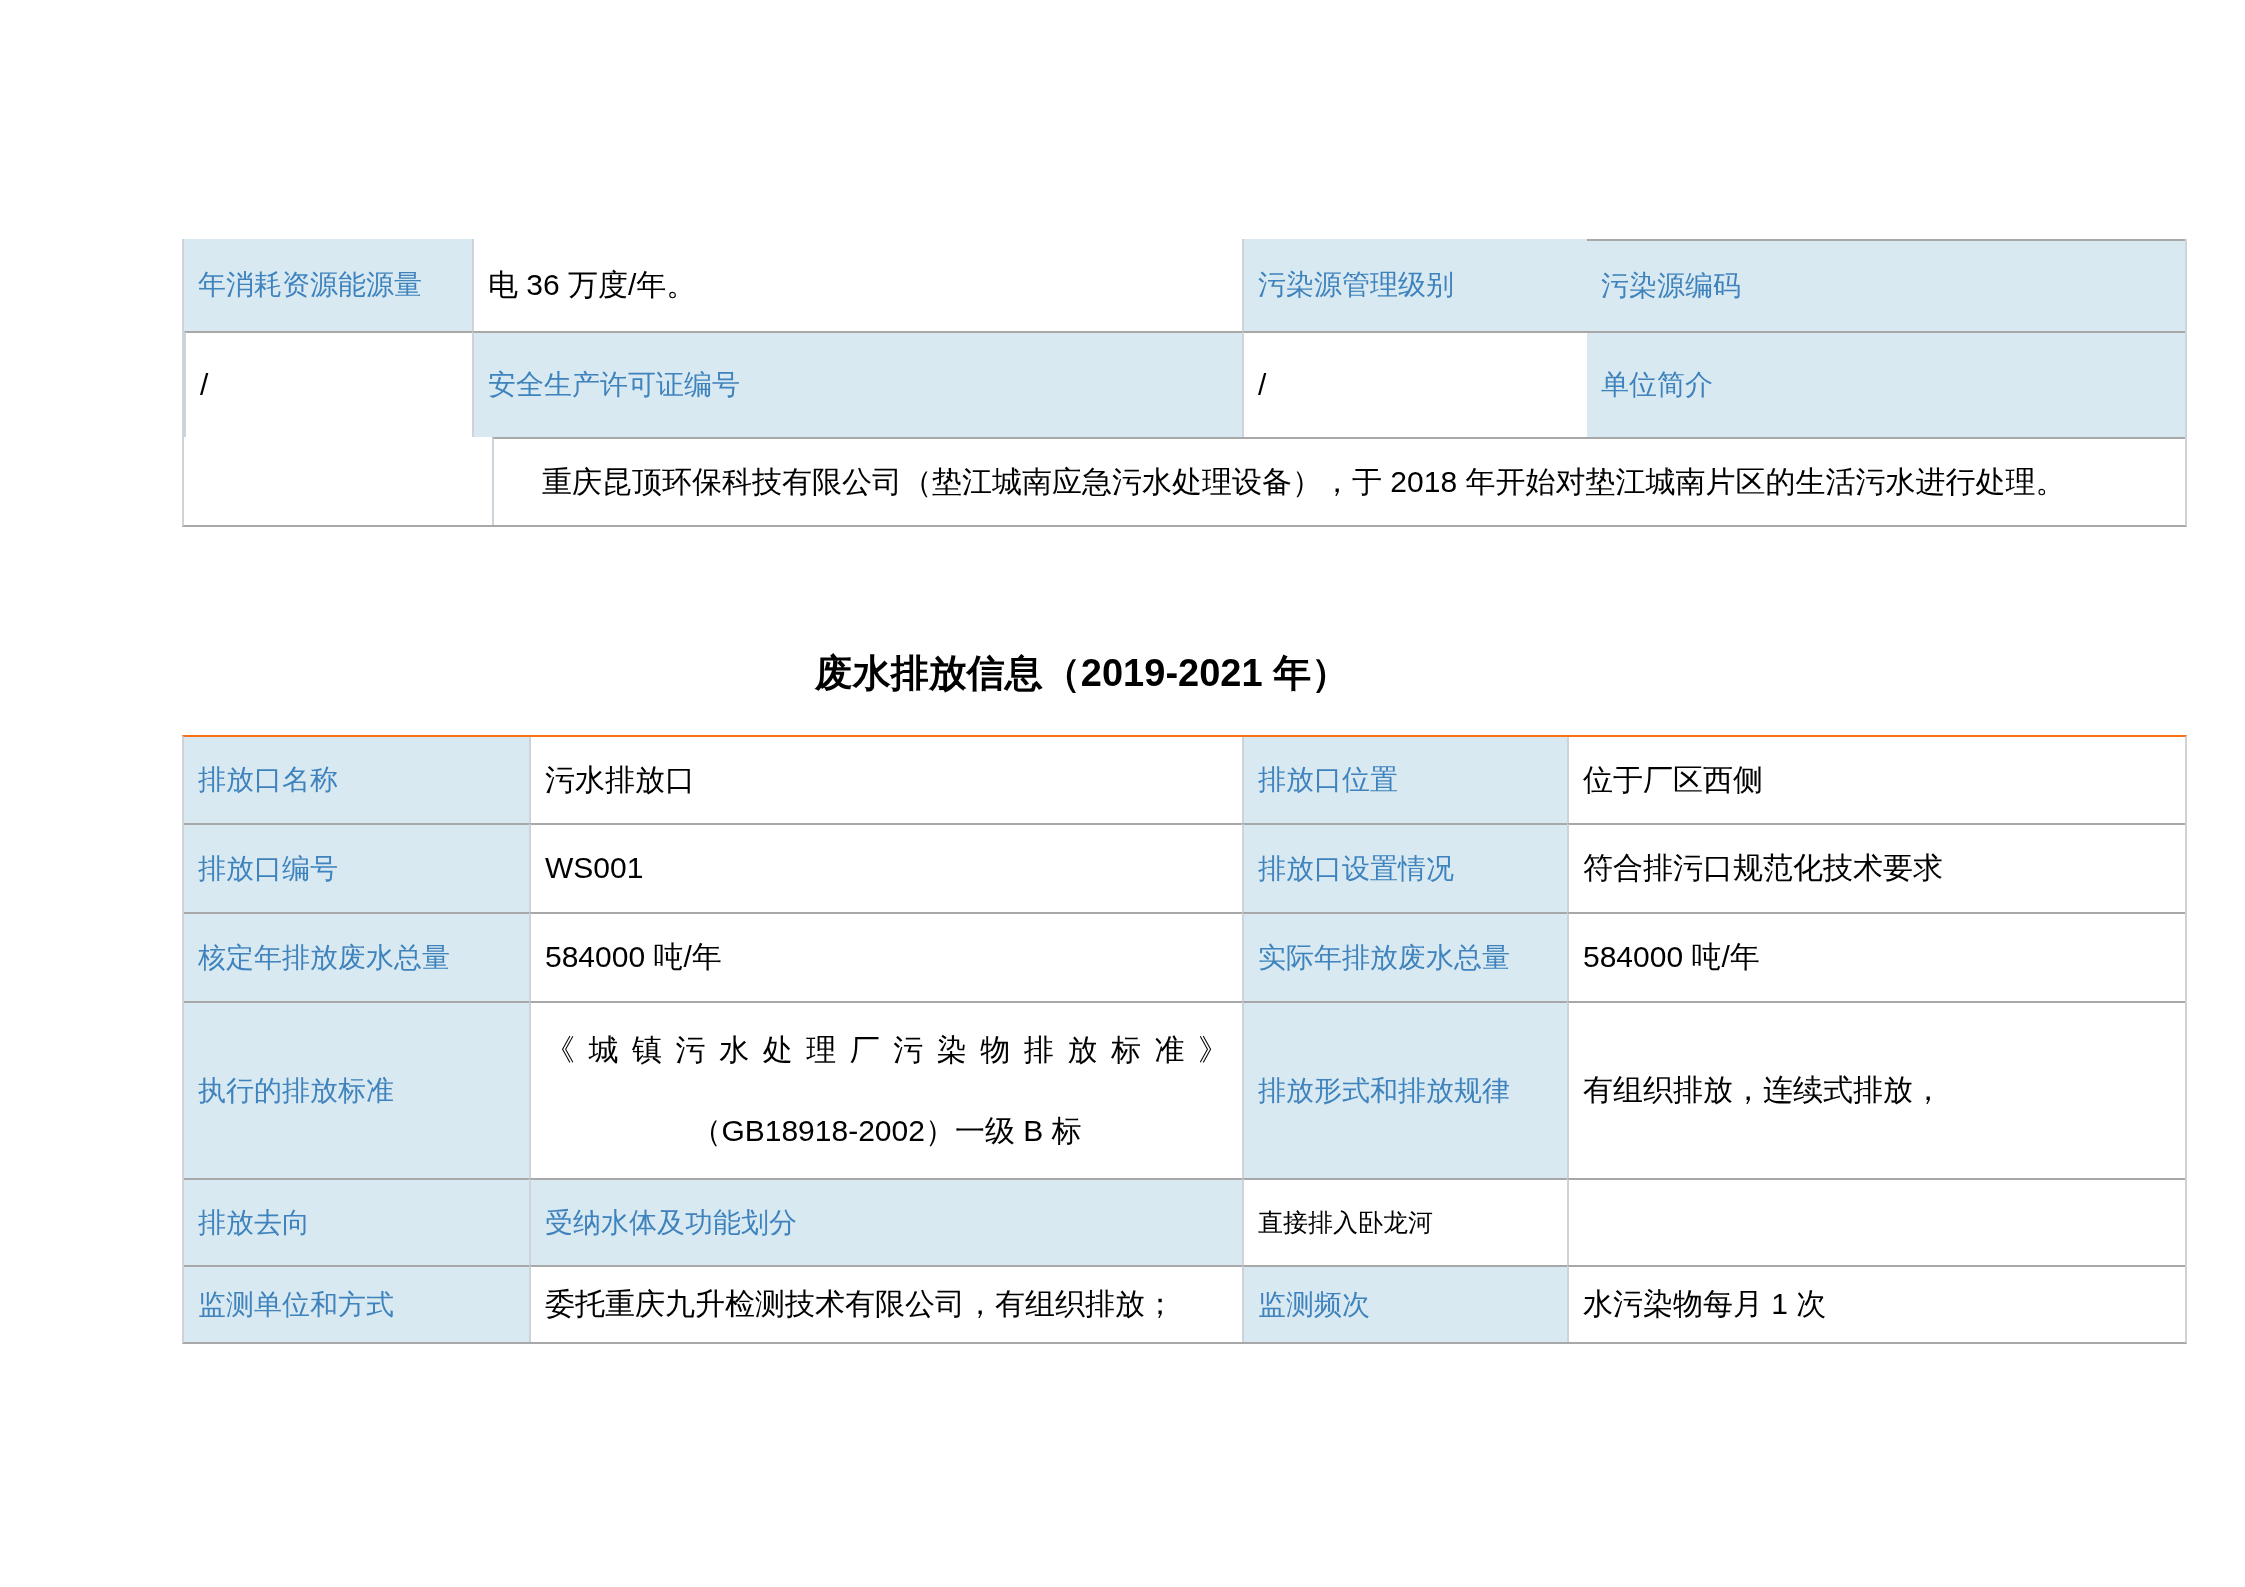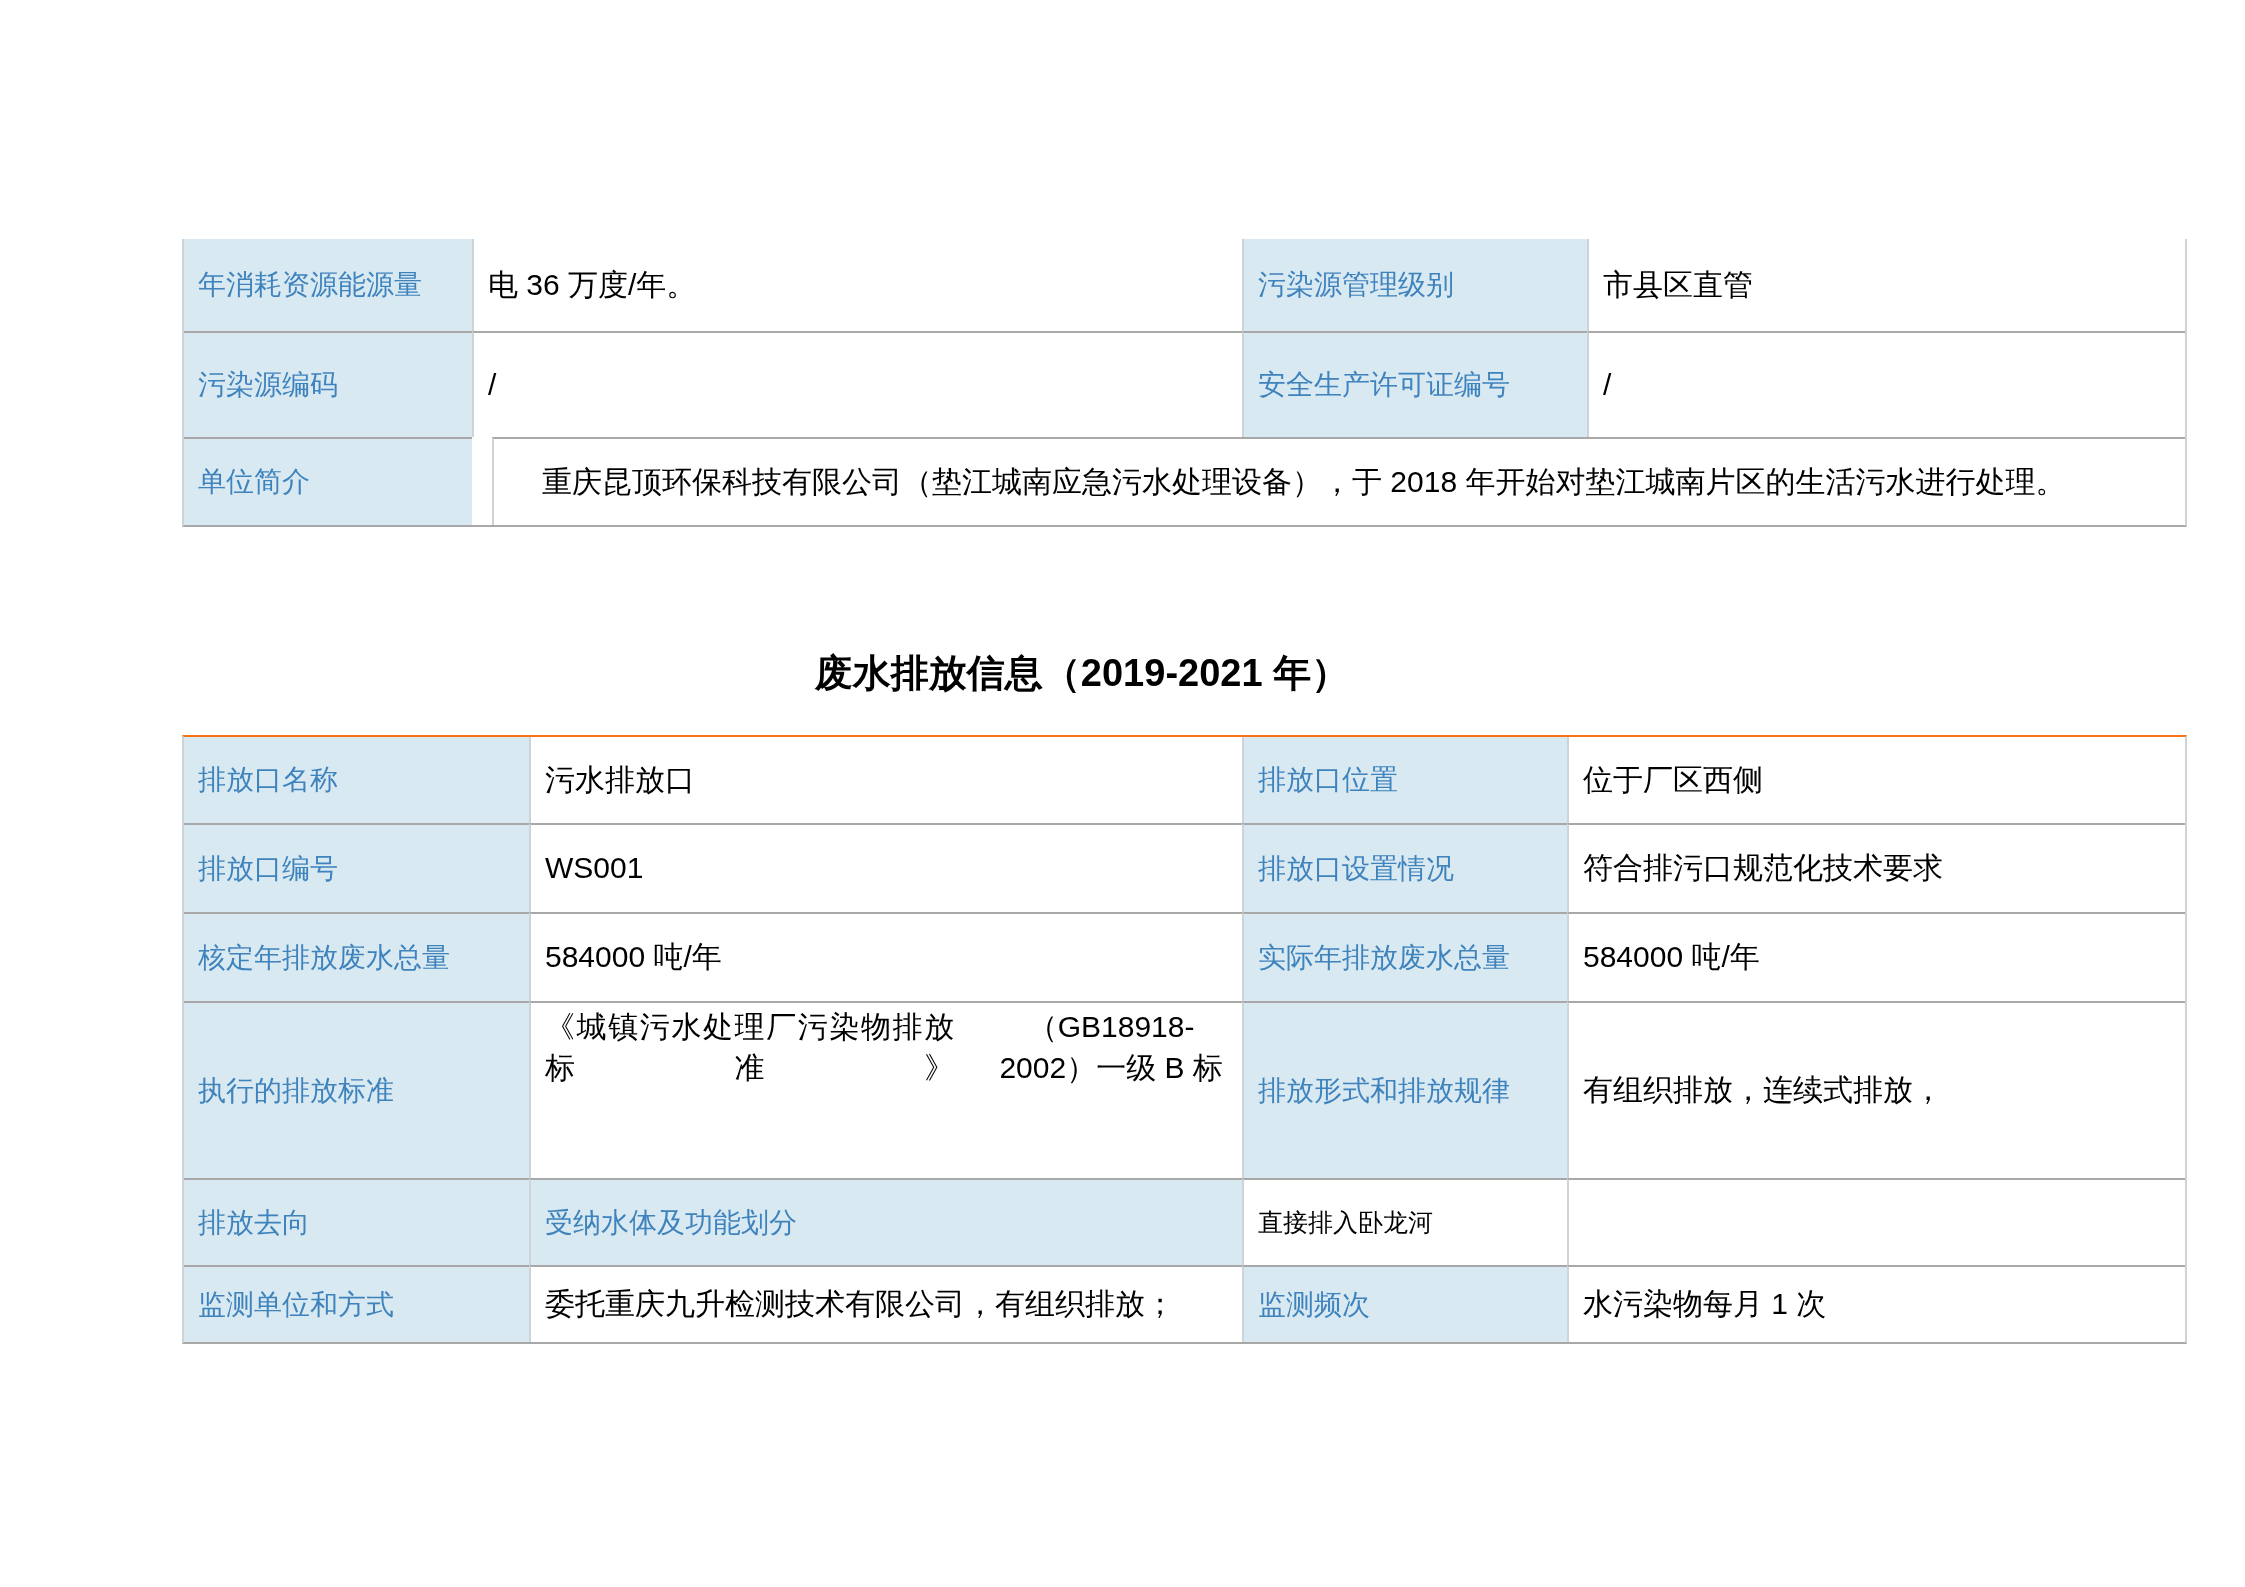--- a/index.html
+++ b/index.html
@@ -45,21 +45,21 @@
   .no-top{border-top:none;}
   .vline{border-left:2px solid #ccd4d9;}
   .label{
     background:#d9e9f2;
     color:#3f83bd;
     font-size:28px;
   }
   .span3{grid-column:2 / span 3;}
   .intro-val{text-indent:34px;margin-left:20px;}
   .serif-val{font-family:"DejaVu Serif","Liberation Serif",serif;font-size:25px;}
-  .std-cell{flex-direction:row;justify-content:center;align-items:stretch;gap:40px;}
+  .std-cell{flex-direction:column;justify-content:center;align-items:stretch;gap:40px;}
   .std-line1{text-align:justify;text-align-last:justify;width:100%;}
   .std-line2{text-align:center;}
   .section-title{
     position:absolute;
     left:182px;top:648px;width:1800px;
     text-align:center;
     font-size:38px;
     font-weight:bold;
     color:#000;
   }
@@ -67,21 +67,20 @@
 </head>
 <body>
 
 <div class="page">
 
   <div class="tbl tbl1">
 
     <div class="cell label no-top">年消耗资源能源量</div>
     <div class="cell no-top vline">电 36 万度/年。</div>
     <div class="cell label no-top vline">污染源管理级别</div>
-    <div class="cell no-top vline">市县区直管</div>
 
     <div class="cell label">污染源编码</div>
     <div class="cell vline">/</div>
     <div class="cell label vline">安全生产许可证编号</div>
     <div class="cell vline">/</div>
 
     <div class="cell label">单位简介</div>
     <div class="cell vline span3 intro-val">重庆昆顶环保科技有限公司（垫江城南应急污水处理设备），于 2018 年开始对垫江城南片区的生活污水进行处理。</div>
   </div>
 

